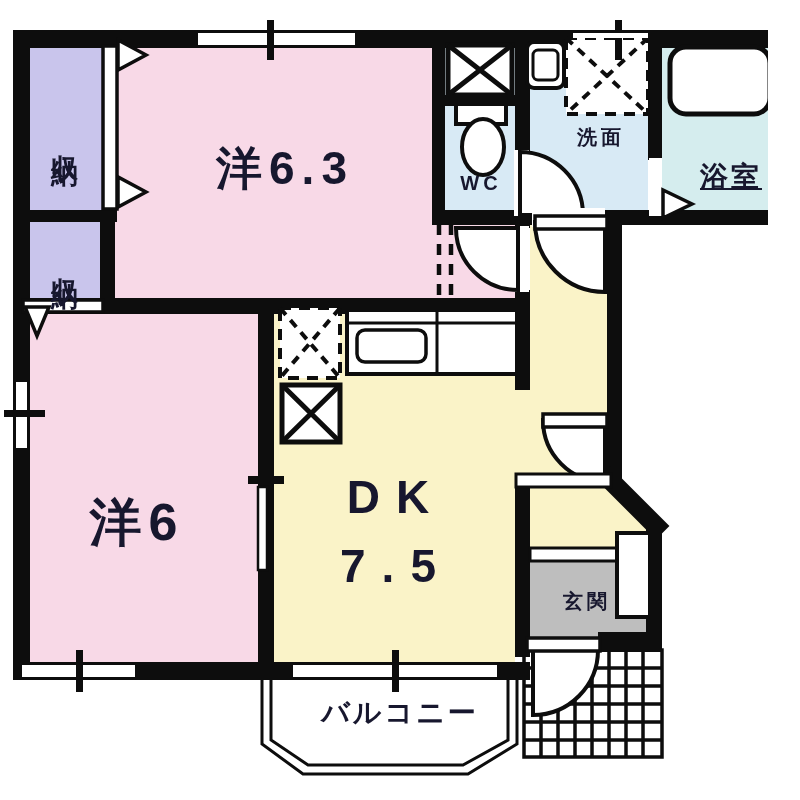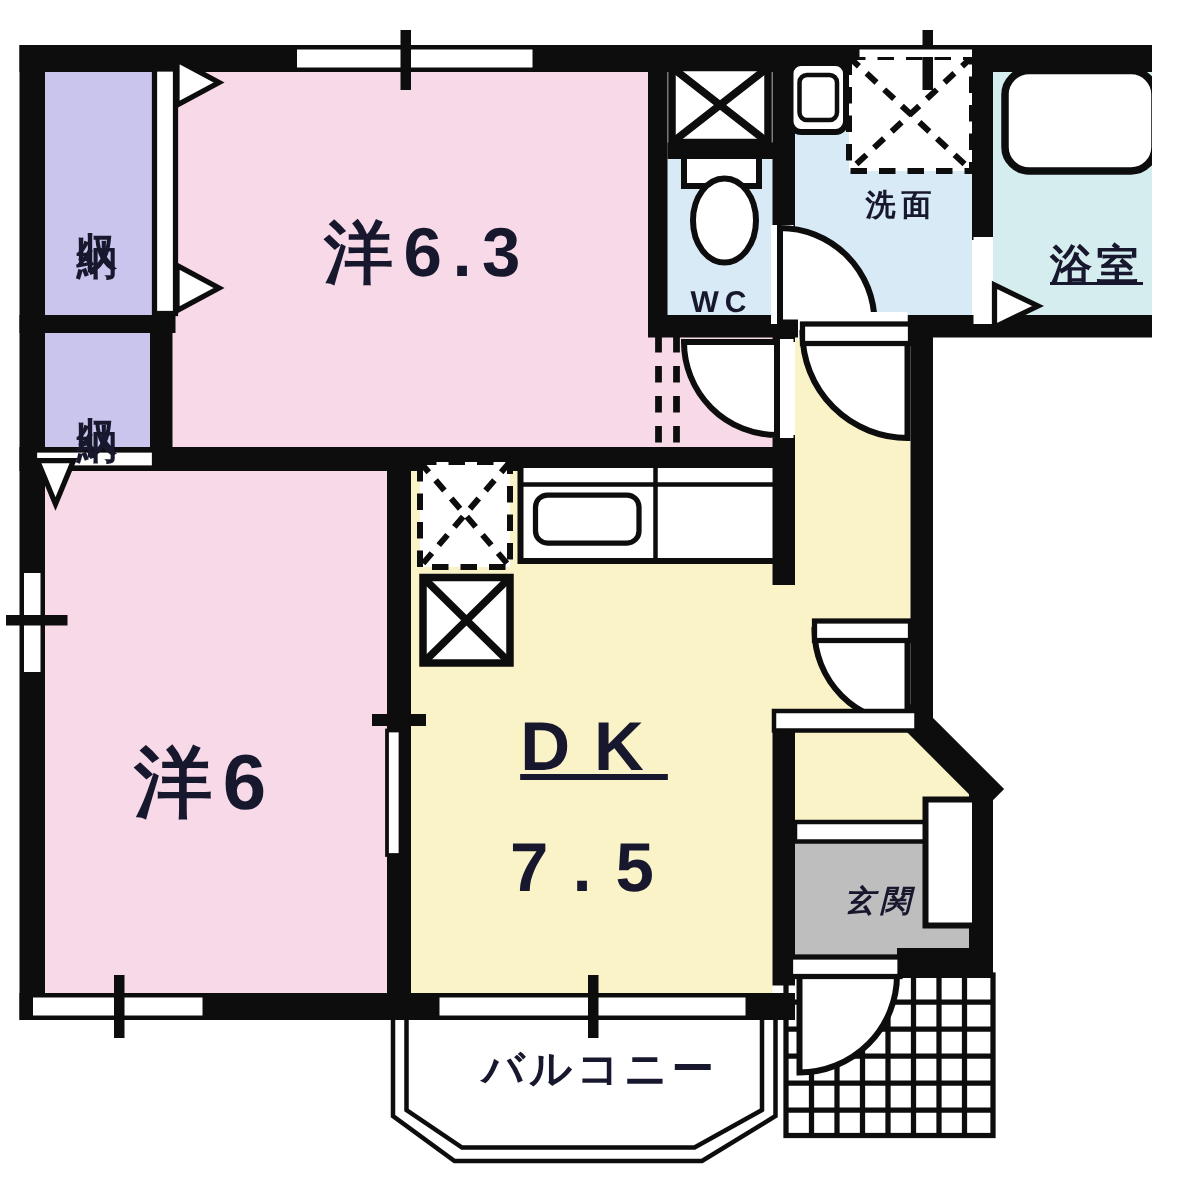--- a/index.html
+++ b/index.html
@@ -150,22 +150,22 @@
     </g>
 
     <path fill="none" stroke="#0d0d0d" stroke-width="4.5" stroke-dasharray="11 9" d="M439,224 V298 M451,224 V298"></path>
 
     <rect x="617" y="533" width="33" height="84" fill="#ffffff" stroke="#0d0d0d" stroke-width="4"></rect>
   </g>
 </svg>
 
   <div class="label lbl-room-big" style="left:285px;top:168px;">洋6.3</div>
   <div class="label lbl-room-mid" style="left:137px;top:492px;">洋6</div>
-  <div class="label lbl-dk" style="left:396px;top:497px;text-decoration:underline;">DK</div>
-  <div class="label lbl-dk" style="left:396px;top:566px;margin-top:12px;">7.5</div>
-  <div class="label lbl-small" style="left:481px;top:202px;">WC</div>
+  <div class="label lbl-dk" style="left:396px;top:497px;">DK</div>
+  <div class="label lbl-dk" style="left:396px;top:566px;">7.5</div>
+  <div class="label lbl-small" style="left:481px;top:183px;">WC</div>
   <div class="label lbl-small" style="left:601px;top:137px;">洗面</div>
   <div class="label lbl-tiny" style="left:731px;top:177px;text-decoration:underline;">浴室</div>
-  <div class="label lbl-small" style="left:587px;top:601px;font-style:italic;">玄関</div>
+  <div class="label lbl-small" style="left:587px;top:601px;">玄関</div>
   <div class="label lbl-tiny" style="left:400px;top:713px;">バルコニー</div>
   <div class="label vertical" style="left:64px;top:138px;">収納</div>
   <div class="label vertical" style="left:64px;top:261px;">収納</div>
 </div>
 
 </body></html>

